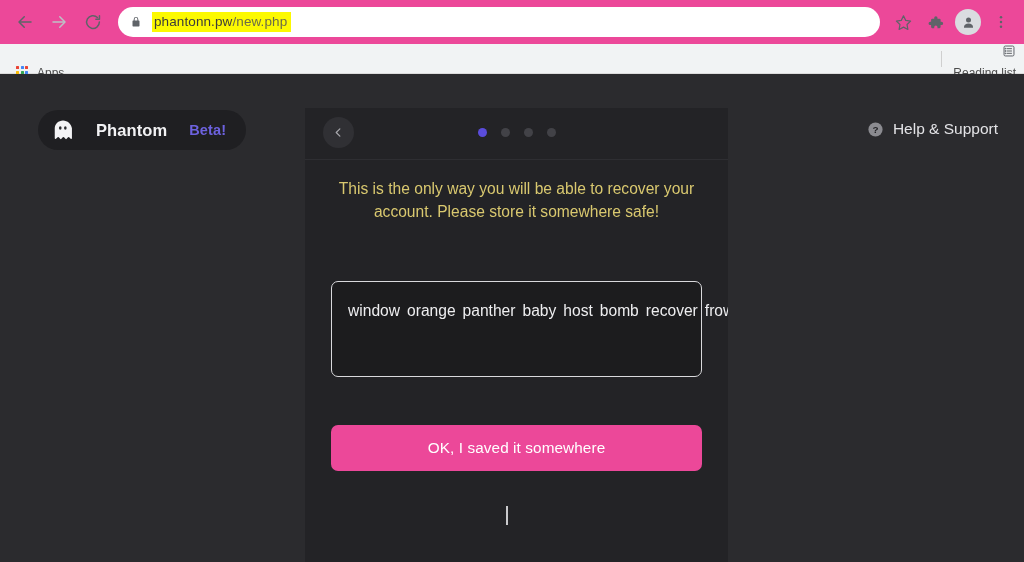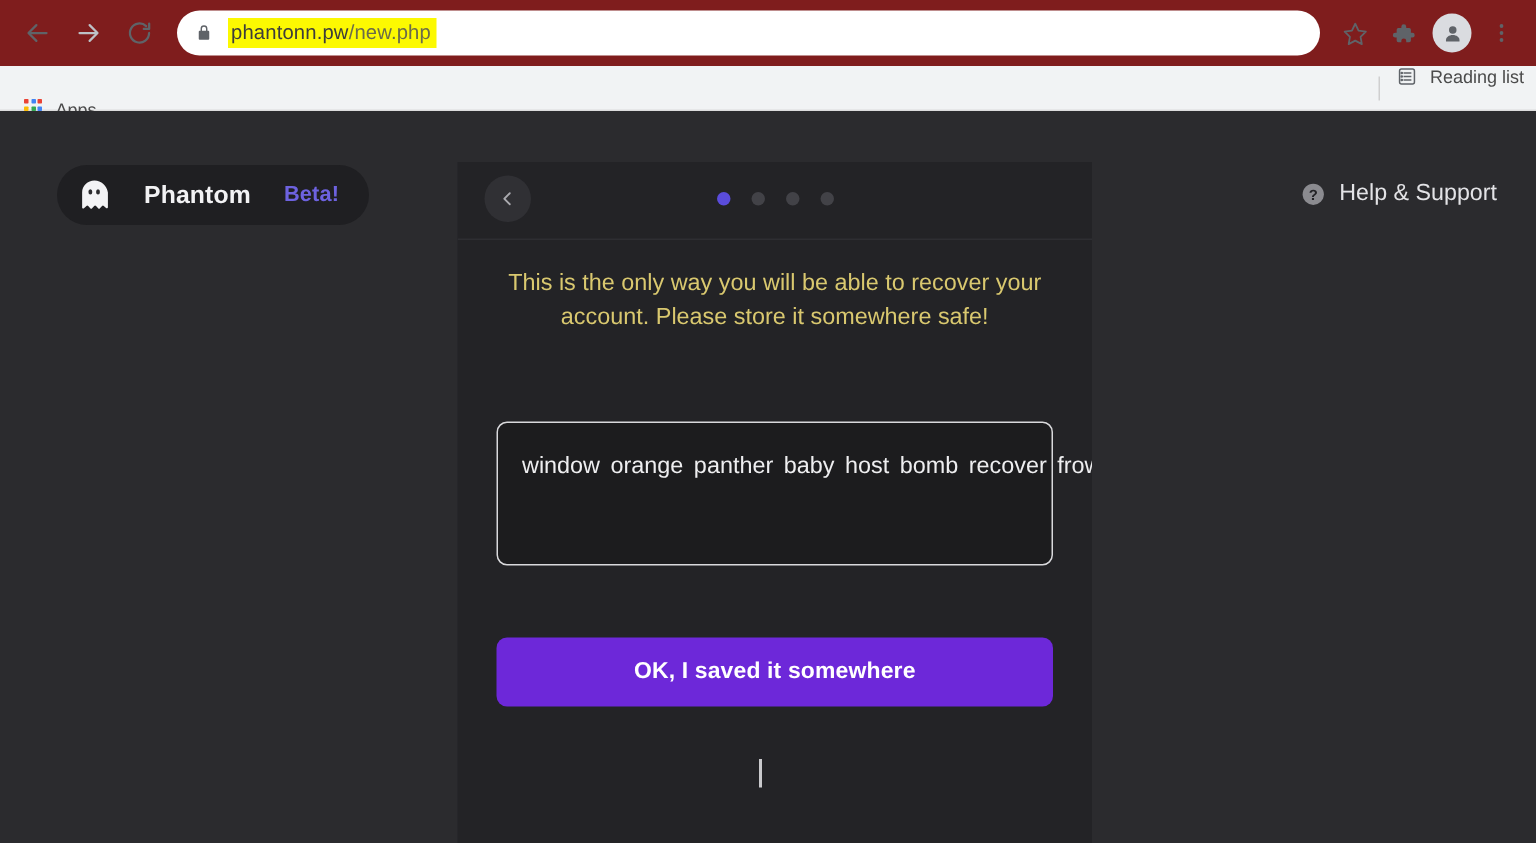--- a/index.html
+++ b/index.html
@@ -28,21 +28,21 @@
     height: 74px;
     background: #f1f3f4;
   }
 
   .toolbar-row {
     position: relative;
     height: 44px;
     display: flex;
     align-items: center;
     padding: 0 8px;
-    background: #7f1d1d;
+    background: #ec4899;
   }
 
   .nav-btn {
     width: 34px;
     height: 34px;
     display: flex;
     align-items: center;
     justify-content: center;
     border-radius: 50%;
     flex: 0 0 auto;
@@ -127,23 +127,24 @@
     width: 13px;
   }
   .apps-grid i { display: block; width: 3px; height: 3px; border-radius: 0.5px; }
 
   .reading-list {
     position: absolute;
     right: 8px;
     top: 0;
     height: 30px;
     display: flex;
-    align-items: flex-start;
+    align-items: flex-end;
     gap: 8px;
     padding-left: 12px;
+    flex-direction: column;
   }
   .reading-list::before {
     content: "";
     position: absolute;
     left: 0; top: 7px;
     width: 1px; height: 16px;
     background: #cfcfcf;
   }
   .reading-list-label { font-size: 12px; color: #4b4b4b; white-space: nowrap; }
 
@@ -281,24 +282,24 @@
     word-spacing: 4px;
   }
   .seed-words span { margin-right: 7px; }
 
   .ok-button {
     margin-top: 48px;
     width: 100%;
     height: 46px;
     border: none;
     border-radius: 7px;
-    background: #6d28d9;
+    background: #ec4899;
     color: #ffffff;
     font-size: 15.3px;
-    font-weight: bold;
+    font-weight: normal;
     font-family: "Liberation Sans", sans-serif;
     letter-spacing: 0.1px;
     cursor: pointer;
   }
 
   
   .text-caret {
     position: absolute;
     left: 506px;
     top: 432px;

